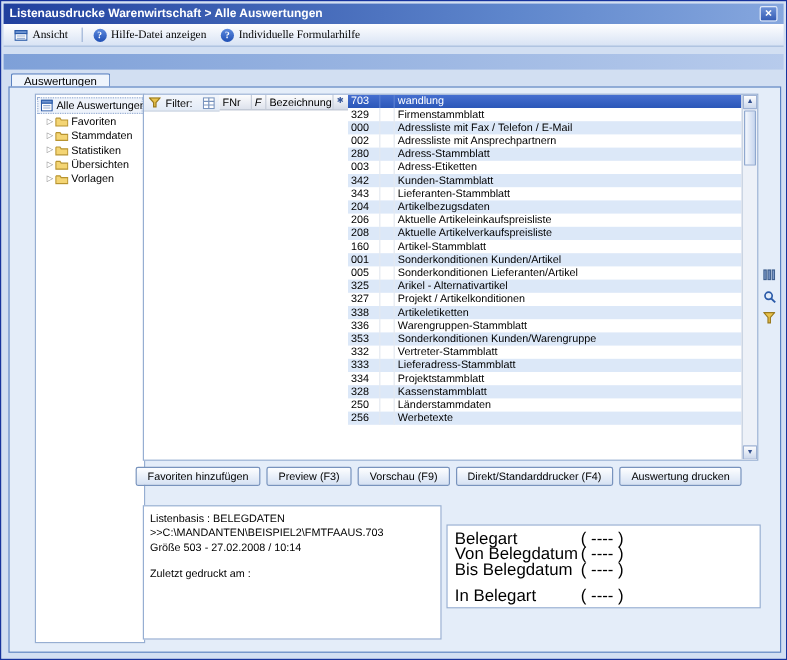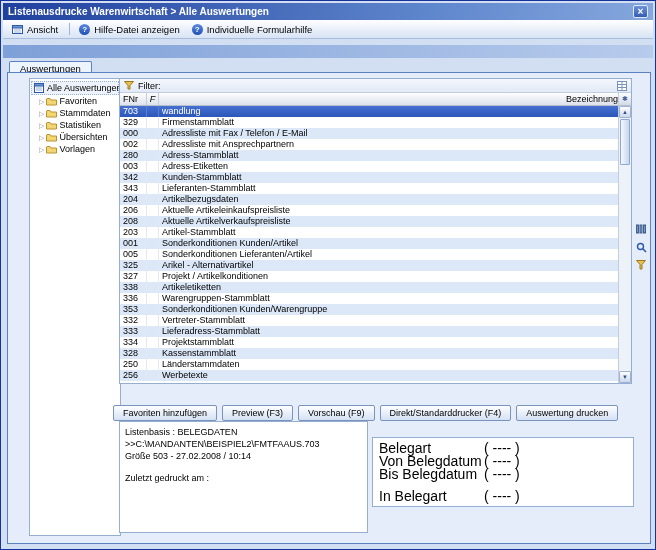--- a/index.html
+++ b/index.html
@@ -13,21 +13,21 @@
     background:linear-gradient(90deg,#20409e 0%,#5e86cc 65%,#86a7de 100%);
     display:flex; align-items:center; padding:0 5px; color:#fff; font-size:10px; font-weight:bold; }
   .close-btn { margin-left:auto; width:15px; height:13px; display:flex; align-items:center; justify-content:center;
     font-size:10px; font-weight:bold; color:#fff; background:linear-gradient(#6d92d8,#355cb4);
     border:1px solid #dfe8f8; border-radius:2px; cursor:default; }
 
   
   .toolbar { position:absolute; left:2px; top:19px; right:2px; height:19px;
     background:linear-gradient(#fefeff,#d8e3f4); border-bottom:1px solid #a9bedd;
     display:flex; align-items:center; padding:0 4px; font-size:9.5px; }
-  .tb-btn { display:flex; align-items:flex-end; gap:4px; padding:1px 6px 1px 4px; border:1px solid transparent; border-radius:2px; }
+  .tb-btn { display:flex; align-items:flex-end; gap:4px; padding:1px 6px 1px 4px; border:1px solid transparent; border-radius:2px;font-family:Liberation Serif, serif; }
   .tb-sep { width:1px; height:12px; background:#9db4d6; margin:0 4px; }
   .help-ic { width:11px; height:11px; border-radius:50%; background:linear-gradient(#5d8ade,#1f4fb4);
     color:#fff; font-size:8px; font-weight:bold; line-height:11px; text-align:center; display:inline-block; }
 
   
   .band { position:absolute; left:2px; top:44px; right:2px; height:13px;
     background:linear-gradient(90deg,#7ea0d8,#b7cbec); }
   .tabstrip { position:absolute; left:2px; top:57px; right:2px; height:14px; }
   .tab { display:inline-block; margin-left:6px; padding:1px 10px 0 10px; height:14px;
     background:#eef4fc; border:1px solid #5b82c0; border-bottom:none; border-radius:2px 2px 0 0; font-size:9.5px; }
@@ -39,21 +39,21 @@
   
   .tree { position:absolute; left:21px; top:5px; width:92px; height:458px;
     background:#fff; border:1px solid #96aed2; font-size:9px; padding:2px 1px; overflow:hidden; }
   .tree-root { display:flex; align-items:center; gap:3px; padding:1px 2px; border:1px dotted #9ab0d4; background:#eef3fb; white-space:nowrap; }
   .tree-item { display:flex; align-items:center; gap:2px; padding:1px 0 1px 8px; white-space:nowrap; }
   .twisty { color:#8a8a8a; font-size:7px; line-height:9px; }
   .tree svg { flex:0 0 auto; }
 
   
   .tablebox { position:absolute; left:111px; top:5px; width:513px; height:306px;
-    background:#fff; border:1px solid #96aed2; display:flex; flex-direction:column; overflow:hidden; }
+    background:#fff; border:1px solid #96aed2; display:flex; flex-direction:row; overflow:hidden; }
   .filterrow { height:14px; background:linear-gradient(#f4f7fc,#e2eaf6); border-bottom:1px solid #c2cede;
     display:flex; align-items:center; gap:4px; padding:0 4px; font-size:9px; }
   .filter-spacer { flex:1; }
   .headrow { height:13px; display:flex; background:linear-gradient(#fdfdfe,#dde2ec);
     border-bottom:1px solid #b6bfcd; font-size:9px; line-height:12px; }
   .h-fnr { width:27px; padding-left:3px; border-right:1px solid #c6cdd9; }
   .h-f   { width:12px; border-right:1px solid #c6cdd9; text-align:center; font-style:italic; }
   .h-bez { flex:1; padding-left:3px;text-align:right; }
   .h-corner { width:13px; border-left:1px solid #c6cdd9; background:linear-gradient(#fdfdfe,#d3dae6);
     font-size:7px; text-align:center; line-height:12px; color:#3a5a9c; }
@@ -68,21 +68,21 @@
   .trow.sel .c-fnr, .trow.sel .c-f { border-right-color:#5a7fd2; }
 
   
   .vscroll { width:13px; background:#edf1f8; border-left:1px solid #c2cede; display:flex; flex-direction:column; }
   .sc-arrow { height:12px; display:flex; align-items:center; justify-content:center; font-size:6px; color:#33508f;
     background:linear-gradient(#fdfdfe,#ccd8ec); border:1px solid #9fb2d4; border-radius:1px; }
   .sc-thumb { height:46px; margin:1px; background:linear-gradient(90deg,#f5f8fd,#c7d6ef); border:1px solid #8fa8cf; border-radius:1px; }
   .sc-track { flex:1; }
 
   
-  .actions { position:absolute; left:105px; top:332px; height:16px; display:flex; gap:5px; }
+  .actions { position:absolute; left:105px; top:316px; height:16px; display:flex; gap:5px; }
   .btn { height:16px; padding:0 9px; font-size:9px; font-family:"Liberation Sans",sans-serif;
     background:linear-gradient(#fdfeff,#d5e1f3); border:1px solid #7893bd; border-radius:2px; white-space:nowrap; }
 
   
   .info-left { position:absolute; left:111px; top:348px; width:249px; height:112px;
     background:#fff; border:1px solid #96aed2; font-size:9px; padding:4px 5px; line-height:12px; }
   .il-gap { margin-top:10px; }
   .info-right { position:absolute; left:364px; top:364px; width:262px; height:70px;
     background:#fff; border:1px solid #96aed2; font-size:14px; padding:4px 6px; line-height:13px; }
   .ir-row { display:flex; }
@@ -250,21 +250,21 @@
               <span class="c-fnr">206</span>
               <span class="c-f"></span>
               <span class="c-bez">Aktuelle Artikeleinkaufspreisliste</span>
             </div>
             <div class="trow alt">
               <span class="c-fnr">208</span>
               <span class="c-f"></span>
               <span class="c-bez">Aktuelle Artikelverkaufspreisliste</span>
             </div>
             <div class="trow">
-              <span class="c-fnr">203</span>
+              <span class="c-fnr">160</span>
               <span class="c-f"></span>
               <span class="c-bez">Artikel-Stammblatt</span>
             </div>
             <div class="trow alt">
               <span class="c-fnr">001</span>
               <span class="c-f"></span>
               <span class="c-bez">Sonderkonditionen Kunden/Artikel</span>
             </div>
             <div class="trow">
               <span class="c-fnr">005</span>

